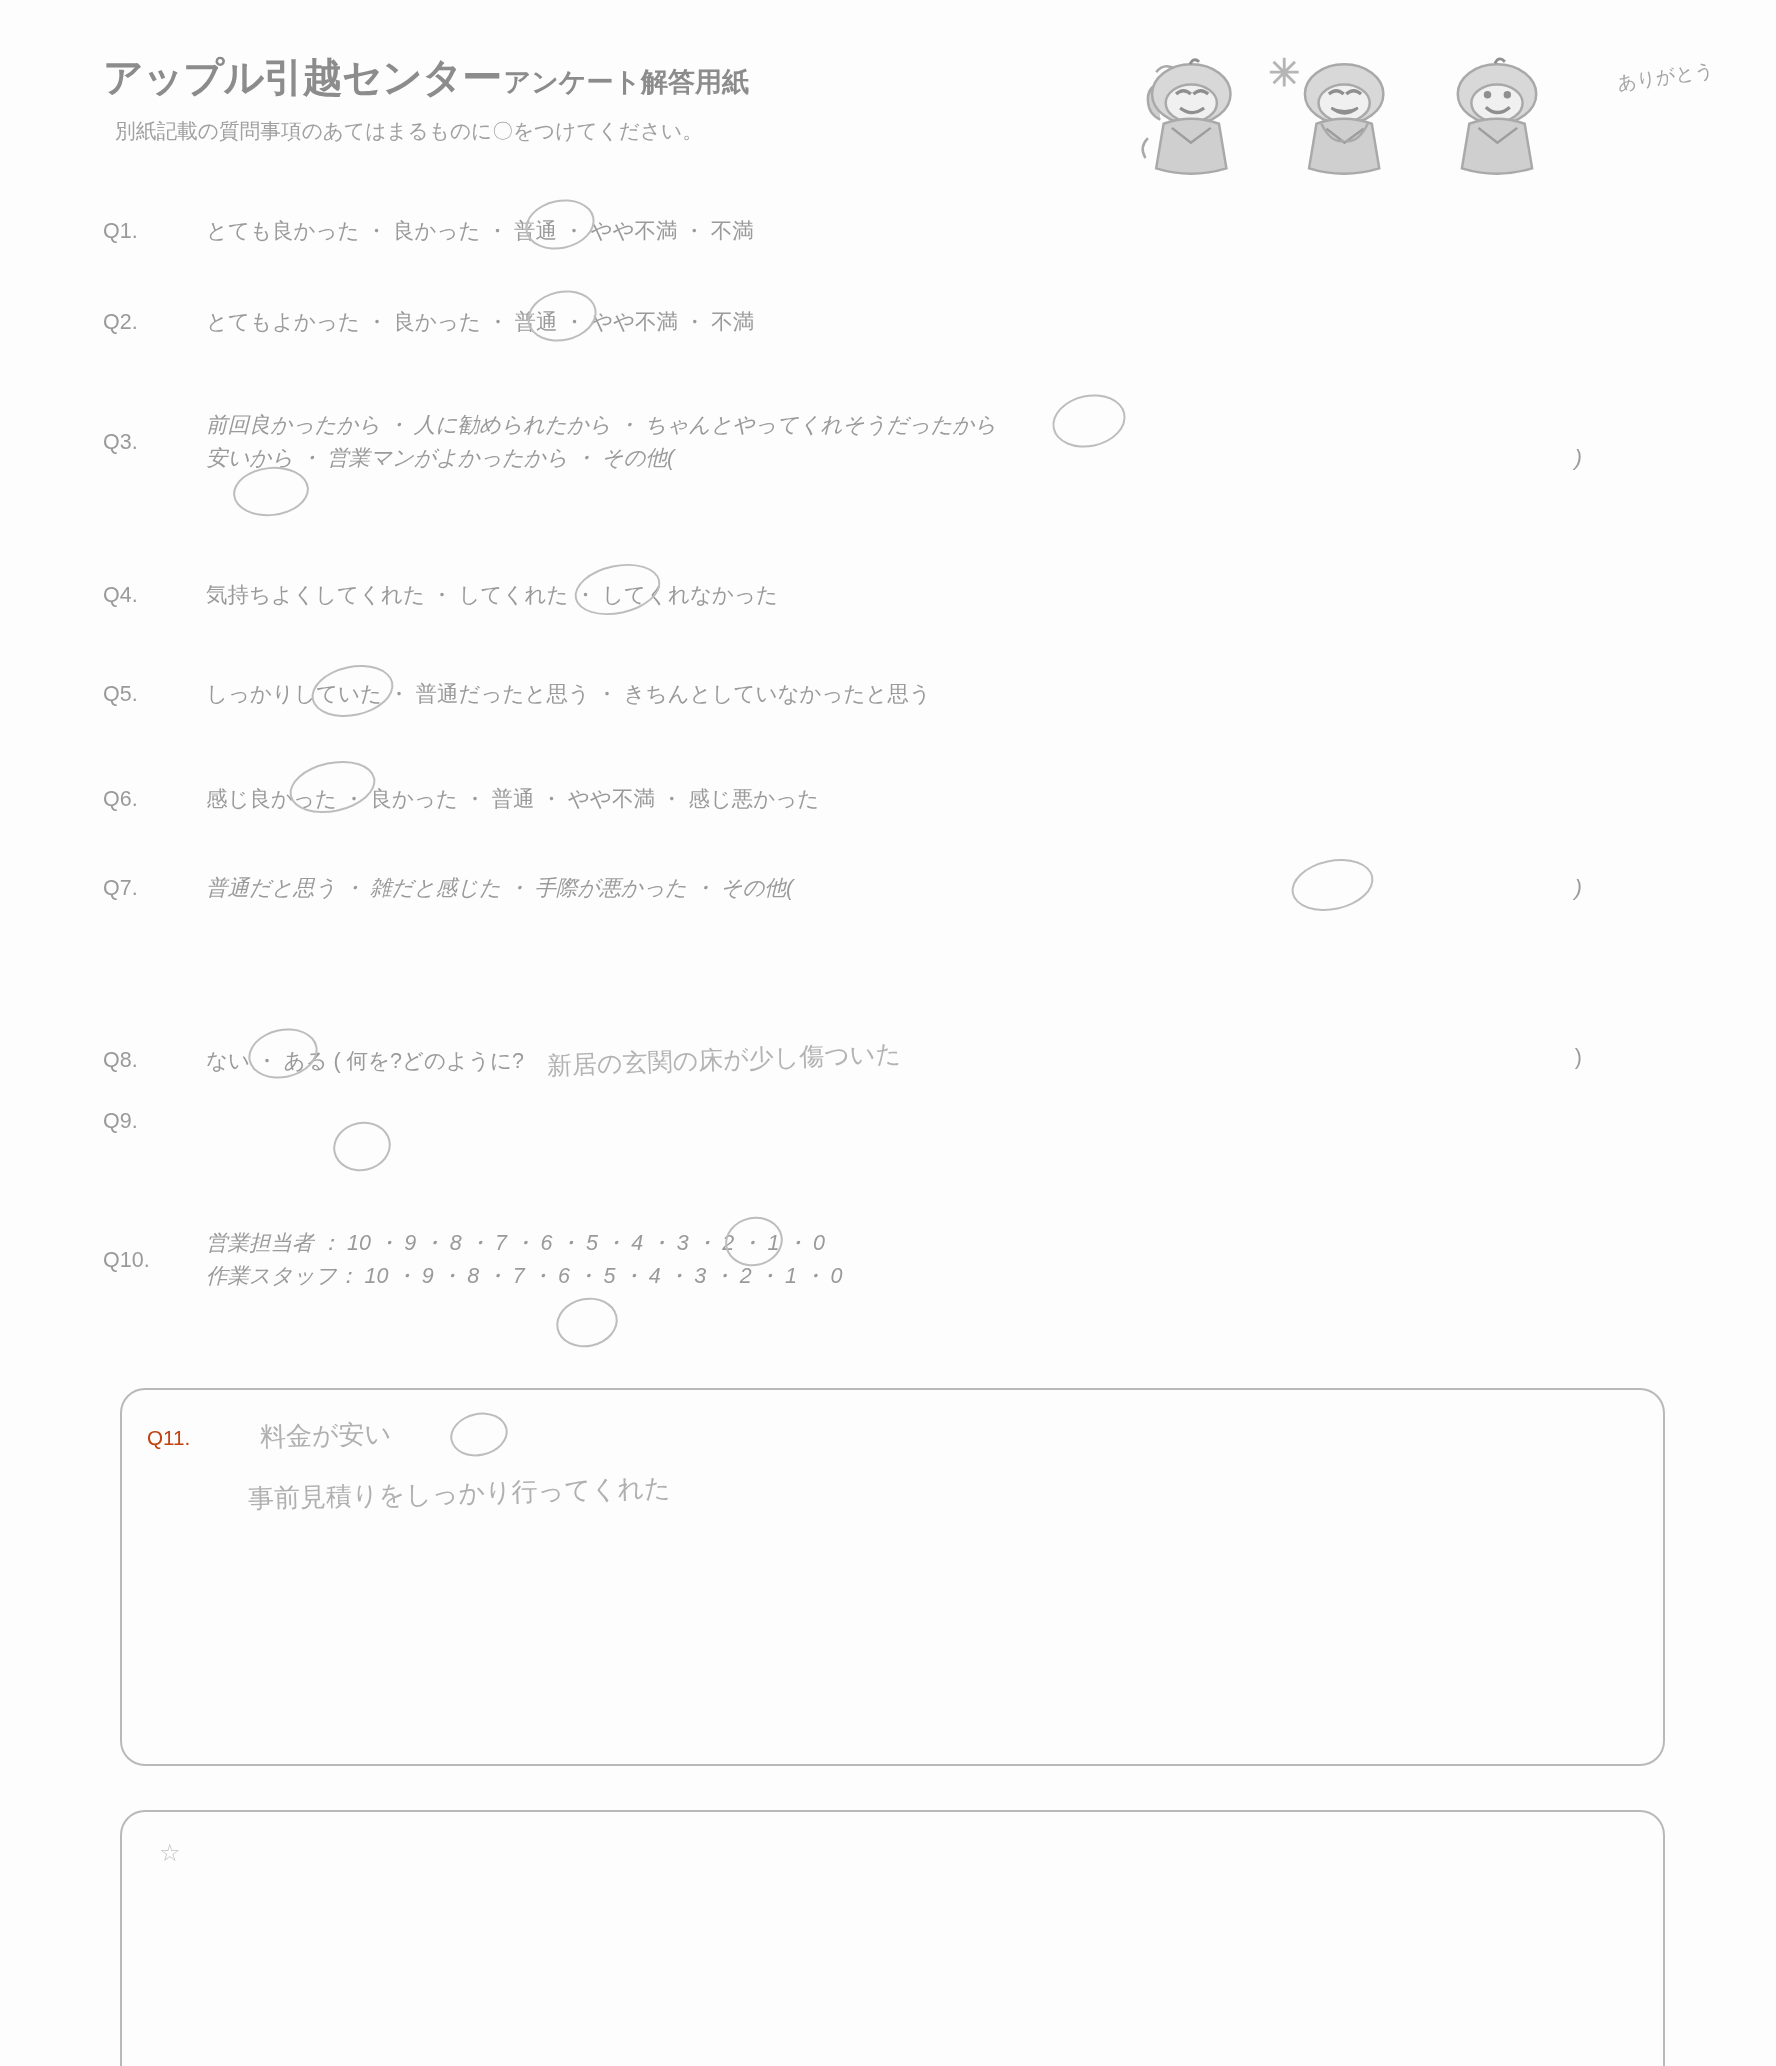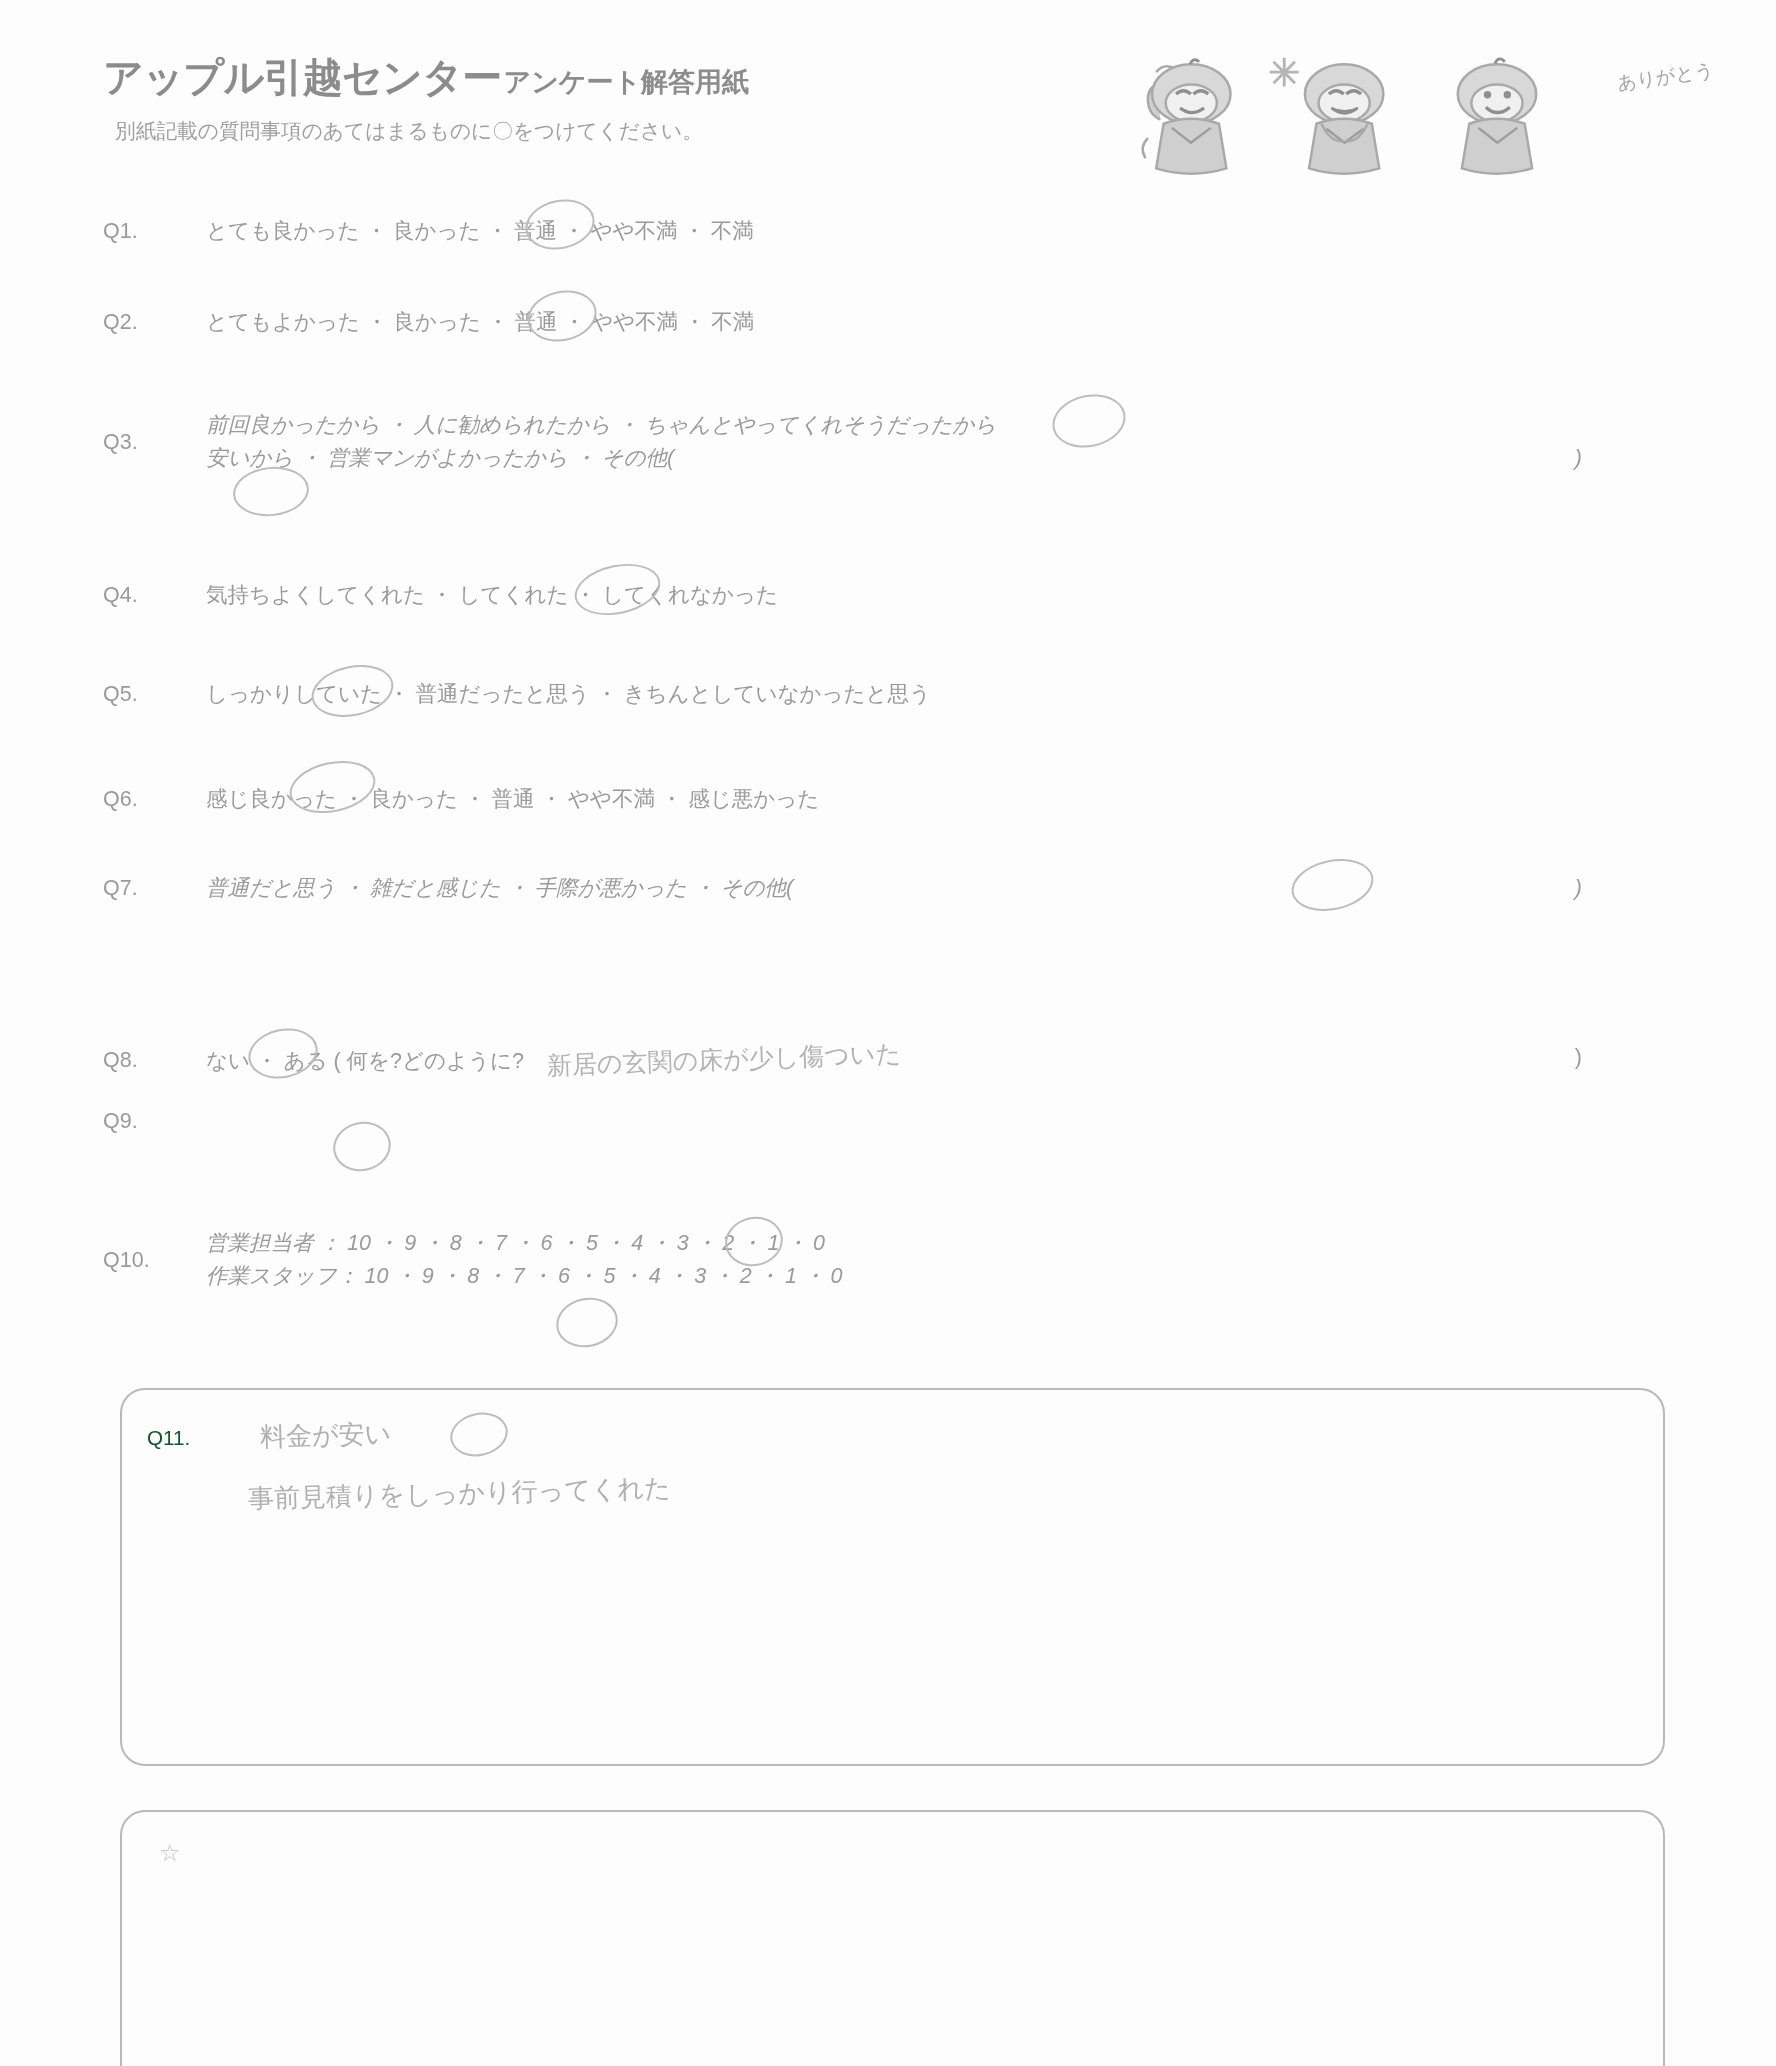--- a/index.html
+++ b/index.html
@@ -114,21 +114,21 @@
   
   .cbox {
     position: absolute;
     border: 2.1px solid #b9b9b9;
     border-radius: 25px;
     background: transparent;
   }
   .cbox-label {
     position: absolute;
     font-size: 20.7px;
-    color: #14532d;
+    color: #c2410c;
   }
   .cbox-hand {
     position: absolute;
     font-family: "DejaVu Sans", sans-serif;
     color: #b0b0b0;
     font-size: 26px;
     line-height: 1.7;
     transform: rotate(-1.5deg);
   }
   .star {

